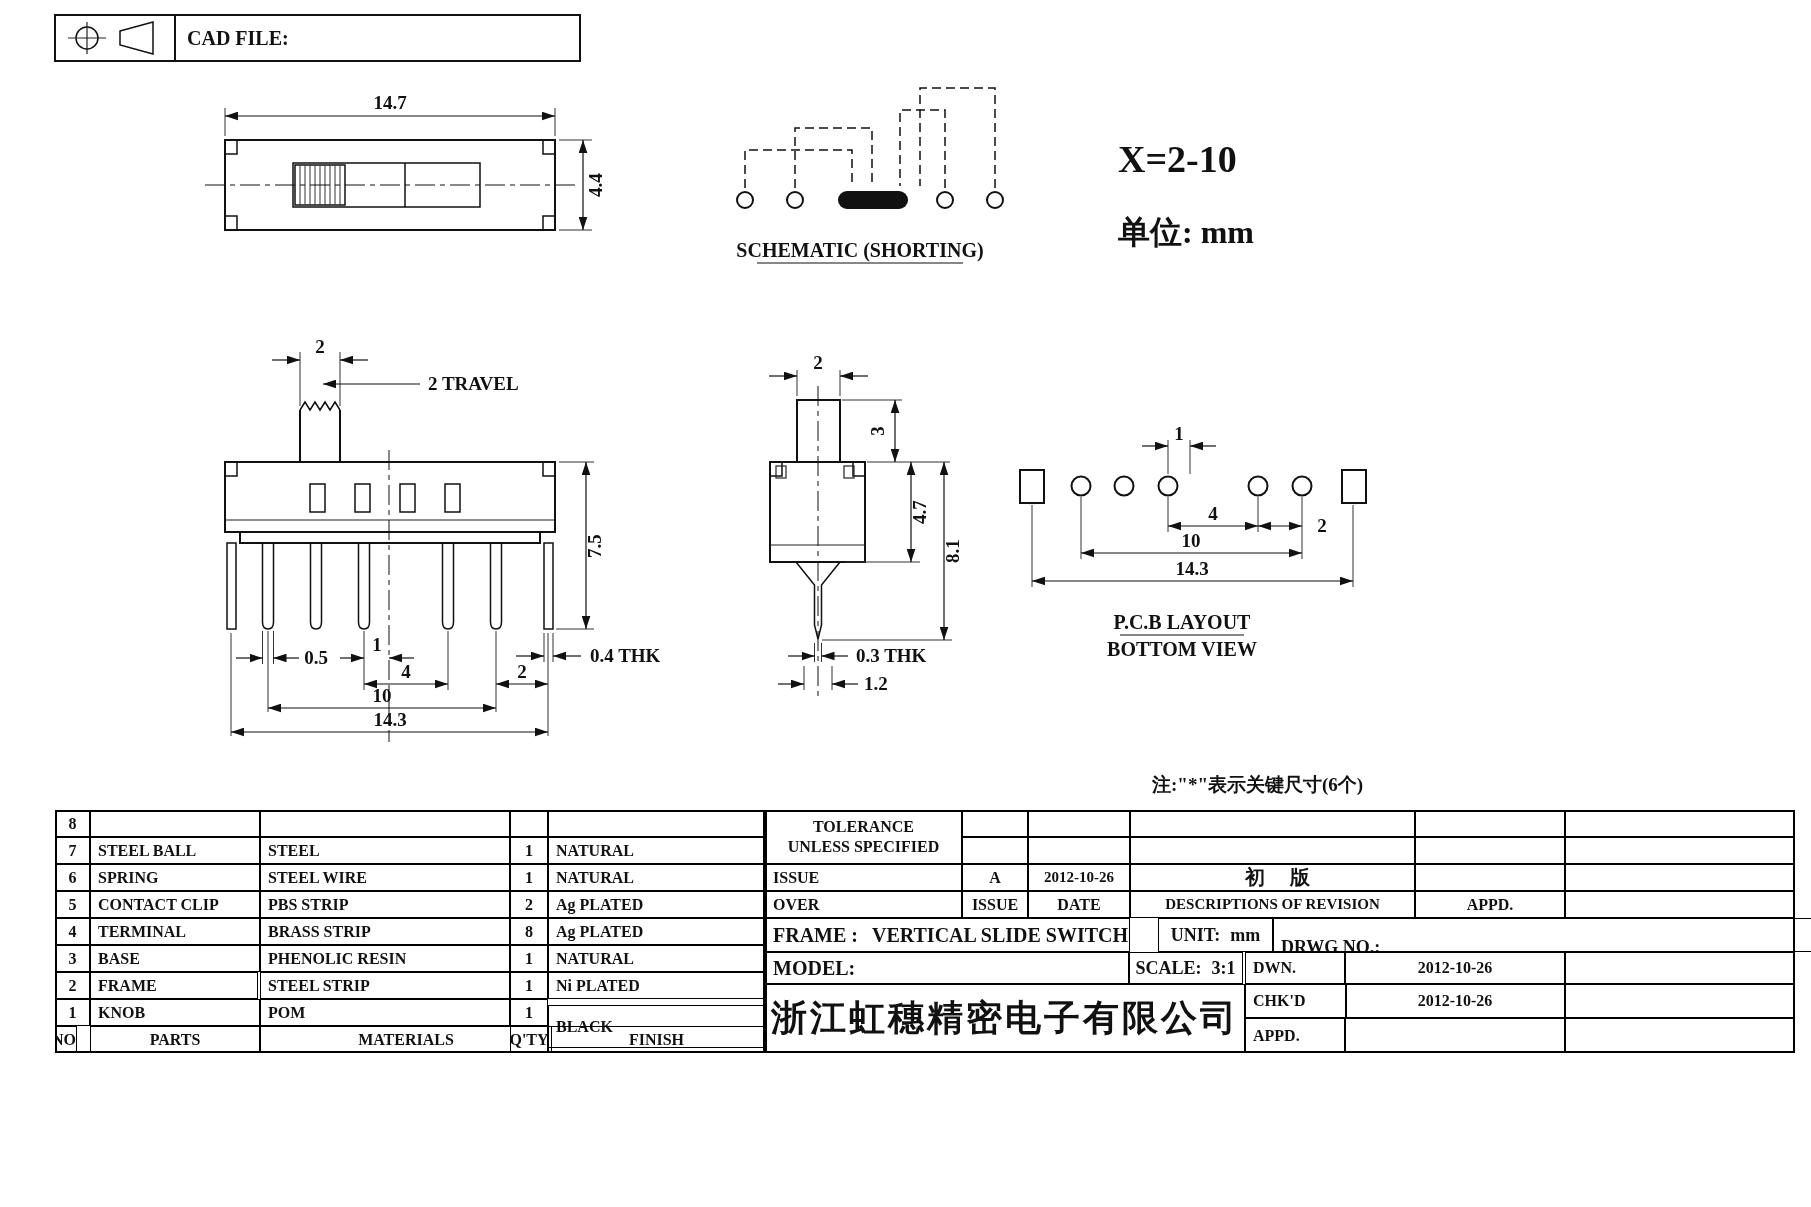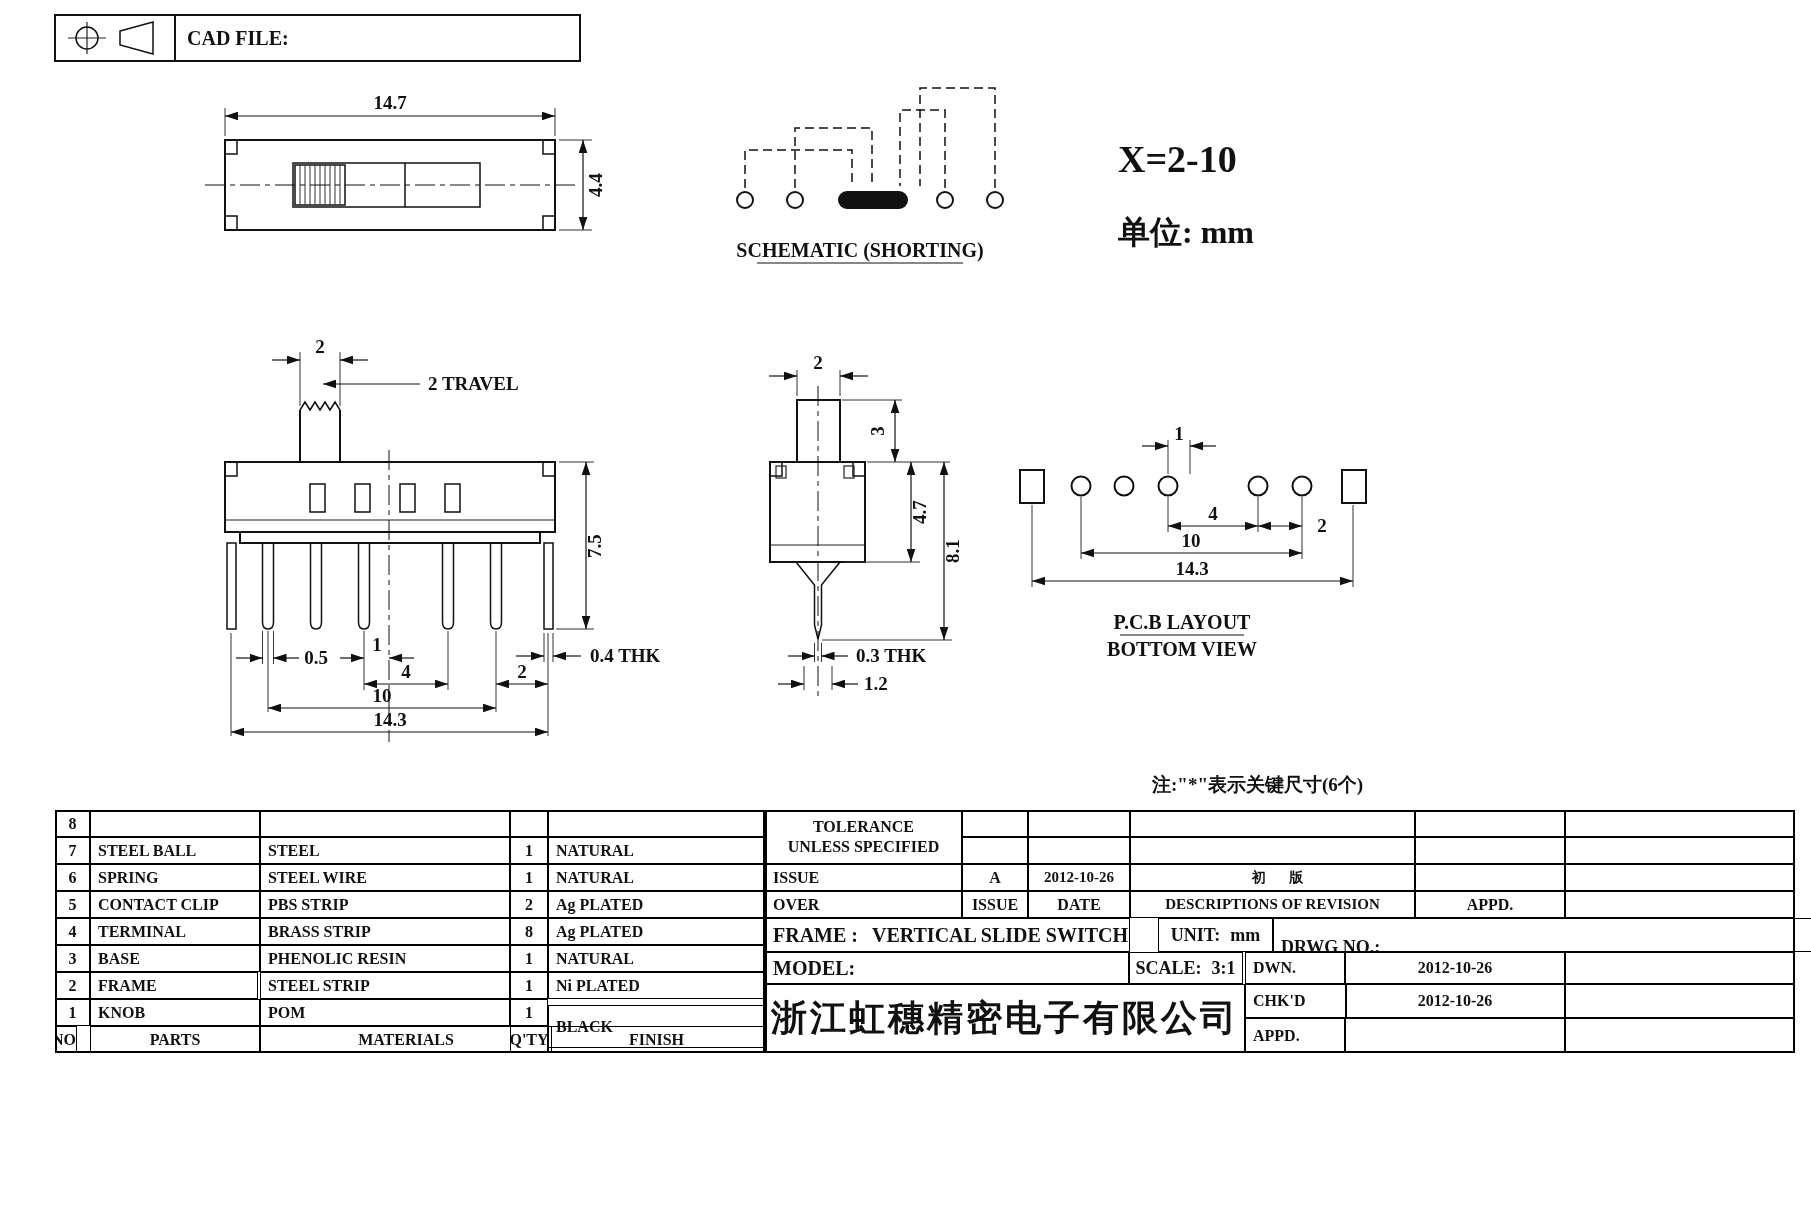--- a/index.html
+++ b/index.html
@@ -23,21 +23,21 @@
         font-size:16px;display:flex;align-items:center;padding:0 7px;white-space:nowrap;overflow:hidden;
         font-family:"Liberation Serif",serif;background:transparent;}
   .cc{justify-content:center;padding:0;}
   .tl{align-items:flex-start;padding-top:18px;}
   .frame{position:absolute;box-sizing:border-box;border:2px solid #000;pointer-events:none;}
   .two-line{flex-direction:column;justify-content:center;line-height:1.25;}
   .f15{font-size:15px;}
   .f18{font-size:18px;margin-left:28px;}
   .f20{font-size:20px;}
   .company{font-size:36px;letter-spacing:3px;justify-content:center;}
-  .rev{font-size:14px;letter-spacing:10px;padding-left:20px;}
+  .rev{font-size:20px;letter-spacing:10px;padding-left:20px;}
   .gap{margin-left:14px;}
   .gap-s{margin-left:10px;}
 </style>
 </head>
 <body>
 
 <svg class="stage" width="1811" height="806" viewBox="0 0 1811 806">
   <defs>
     <marker id="arw" viewBox="0 0 12 8" refX="12" refY="4" markerWidth="13" markerHeight="9" orient="auto-start-reverse" markerUnits="userSpaceOnUse">
       <path d="M0,0 L12,4 L0,8 Z" fill="#111"></path>

